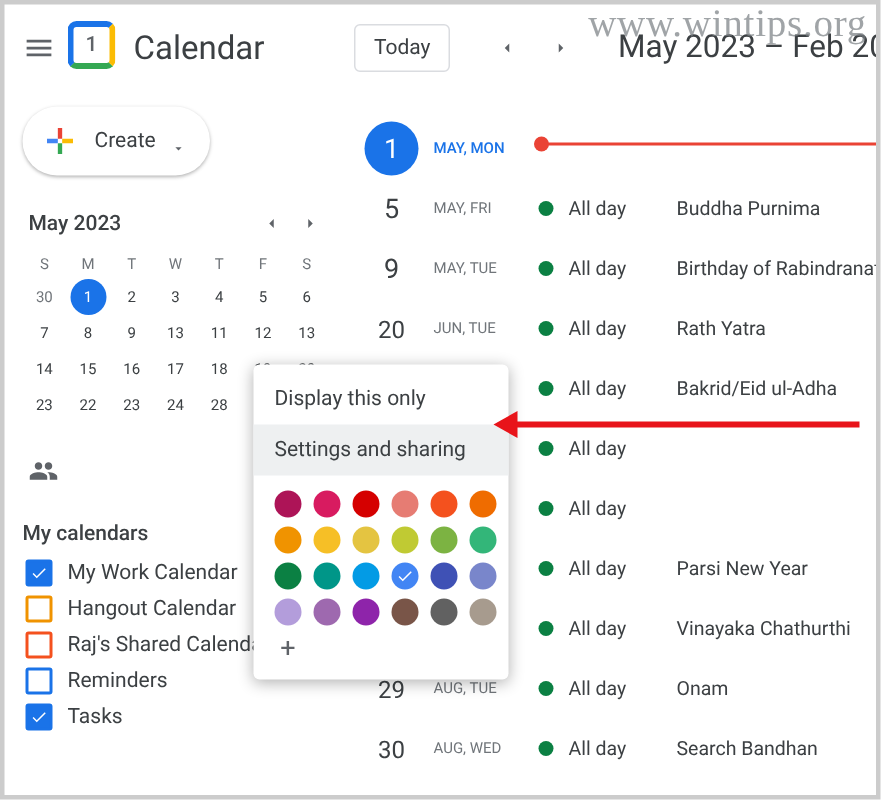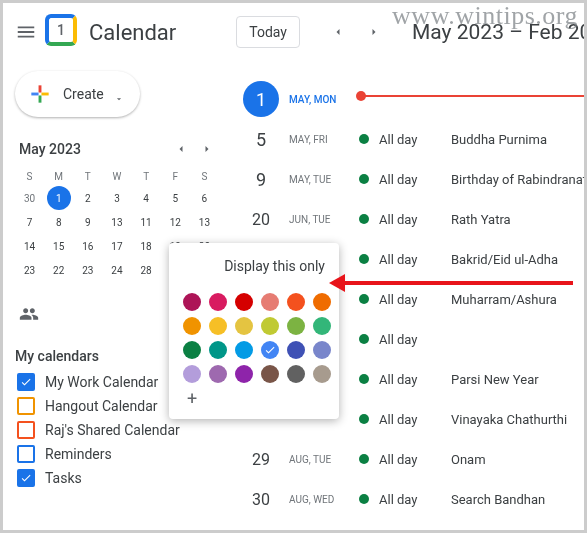--- a/index.html
+++ b/index.html
@@ -51,21 +51,21 @@
 .date-num.sm { font-size: 16px; }
 .date-label { width: 80px; font-size: 10px; color: #70757a; text-transform: uppercase; padding-left: 10px; }
 .date-label.current { color: #1a73e8; font-weight: 500; }
 .event-dot { width: 10px; height: 10px; border-radius: 50%; background: #0b8043; margin-right: 10px; }
 .event-allday { font-size: 13px; color: #3c4043; width: 72px; }
 .event-title { font-size: 13px; color: #3c4043; white-space: nowrap; }
 .redline { position: absolute; top: 34px; left: 130px; right: 0; height: 2px; background: #ea4335; }
 .redline::before { content: ''; position: absolute; left: -5px; top: -4px; width: 10px; height: 10px; background: #ea4335; border-radius: 50%; }
 
 .context-menu { position: absolute; left: 166px; top: 240px; width: 170px; background: #fff; border-radius: 4px; box-shadow: 0 2px 10px rgba(0,0,0,0.3); padding: 6px 0; z-index: 50; }
-.menu-item { padding: 9px 14px; font-size: 14px; color: #3c4043; cursor: pointer; text-align: right; }
+.menu-item { padding: 9px 14px; font-size: 14px; color: #3c4043; cursor: pointer; }
 .menu-item.highlight { background: #eef0f1; }
 .color-grid { display: grid; grid-template-columns: repeat(6, 20px); gap: 6px; padding: 10px 14px 4px 14px; }
 .color-dot { width: 18px; height: 18px; border-radius: 50%; cursor: pointer; display: flex; align-items: center; justify-content: center; }
 .color-dot svg { width: 12px; height: 12px; fill: #fff; display: none; }
 .color-dot.selected svg { display: block; }
 .add-color { width: 18px; height: 18px; display: flex; align-items: center; justify-content: center; color: #5f6368; font-size: 18px; cursor: pointer; margin: 2px 0 6px 14px; }
 
 .red-arrow { position: absolute; left: 340px; top: 278px; width: 230px; height: 4px; background: #e8141a; z-index: 60; }
 .red-arrow::before { content: ''; position: absolute; left: -14px; top: -7px; border-right: 16px solid #e8141a; border-top: 9px solid transparent; border-bottom: 9px solid transparent; }
 
@@ -268,21 +268,20 @@
           <div class="date-label" style="color: rgb(204, 204, 204);"></div>
           <span class="event-dot"></span>
           <span class="event-allday">All day</span>
           <span class="event-title">Bakrid/Eid ul-Adha</span>
         </div>
         <div class="event-row">
           <div class="date-num-wrap"></div>
           <div class="date-label"></div>
           <span class="event-dot"></span>
           <span class="event-allday">All day</span>
-          <span class="event-title">Muharram/Ashura</span>
         </div>
         <div class="event-row">
           <div class="date-num-wrap"></div>
           <div class="date-label"></div>
           <span class="event-dot"></span>
           <span class="event-allday">All day</span>
         </div>
         <div class="event-row">
           <div class="date-num-wrap"></div>
           <div class="date-label"></div>
@@ -322,20 +321,21 @@
           <div class="date-label">SEPT, WED</div>
           <span class="event-allday">All day</span>
           <span class="event-title">Janmashtami (Smarta)</span>
         </div>
       </div>
   </div>
 </div>
 
 <div class="context-menu">
   <div class="menu-item">Display this only</div>
+  <div class="menu-item highlight">Settings and sharing</div>
   <div class="color-grid" id="color-grid">
       <div class="color-dot" style="background: rgb(173, 20, 87);"></div>
       <div class="color-dot" style="background: rgb(216, 27, 96);"></div>
       <div class="color-dot" style="background: rgb(213, 0, 0);"></div>
       <div class="color-dot" style="background: rgb(230, 124, 115);"></div>
       <div class="color-dot" style="background: rgb(244, 81, 30);"></div>
       <div class="color-dot" style="background: rgb(239, 108, 0);"></div>
       <div class="color-dot" style="background: rgb(240, 147, 0);"></div>
       <div class="color-dot" style="background: rgb(246, 191, 38);"></div>
       <div class="color-dot" style="background: rgb(228, 196, 65);"></div>

